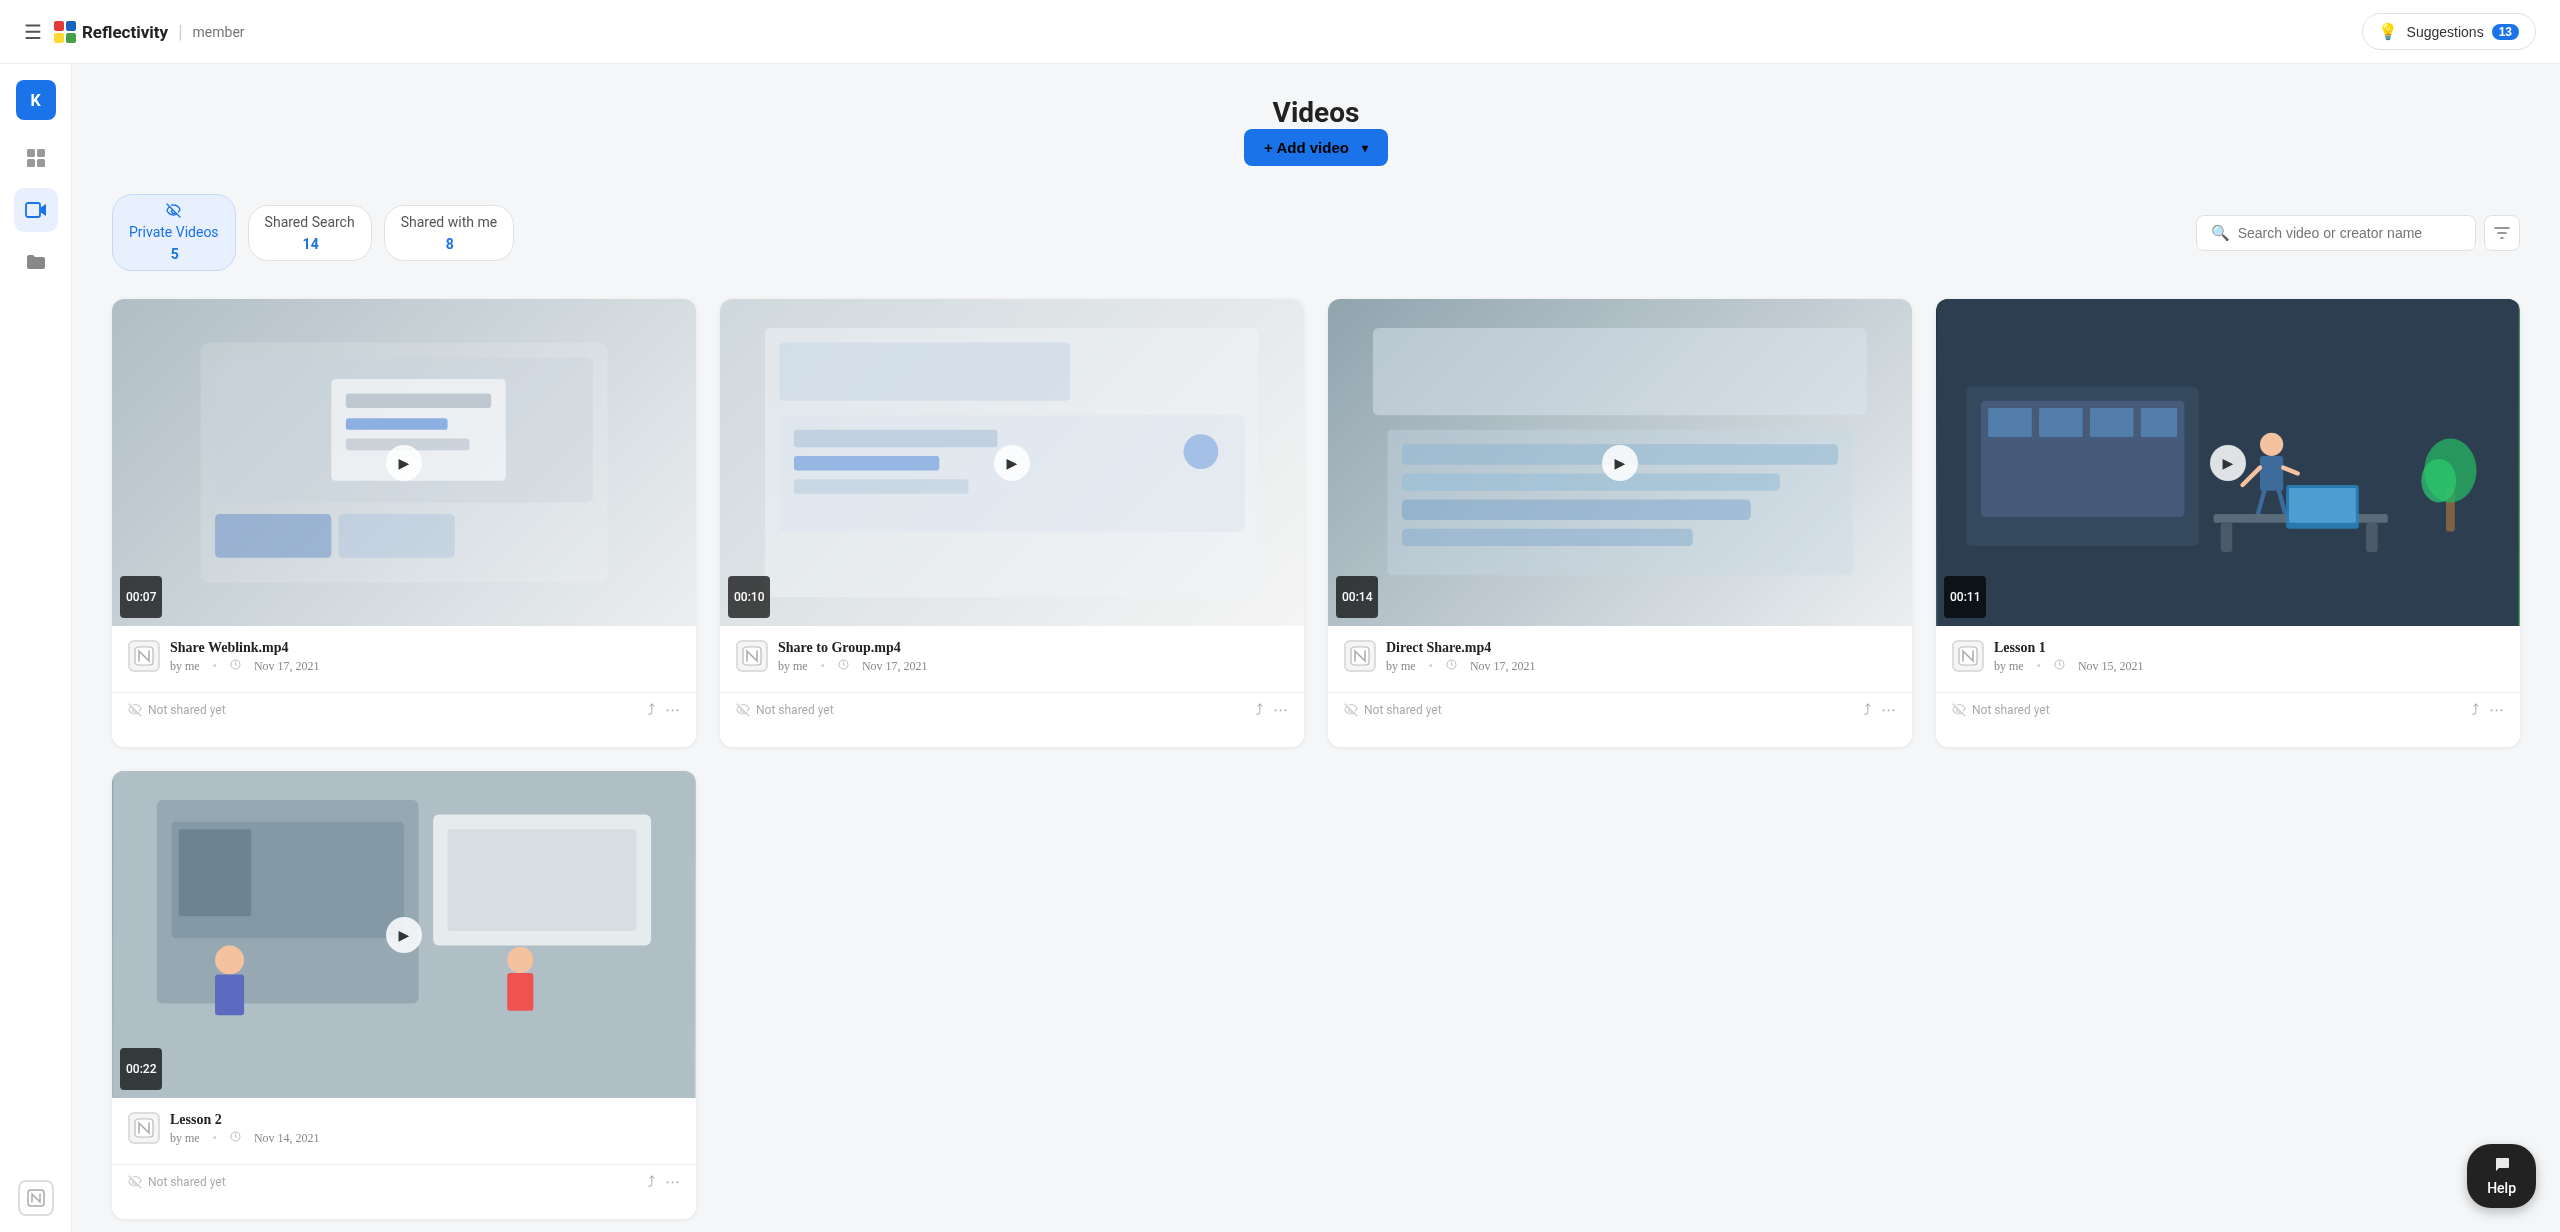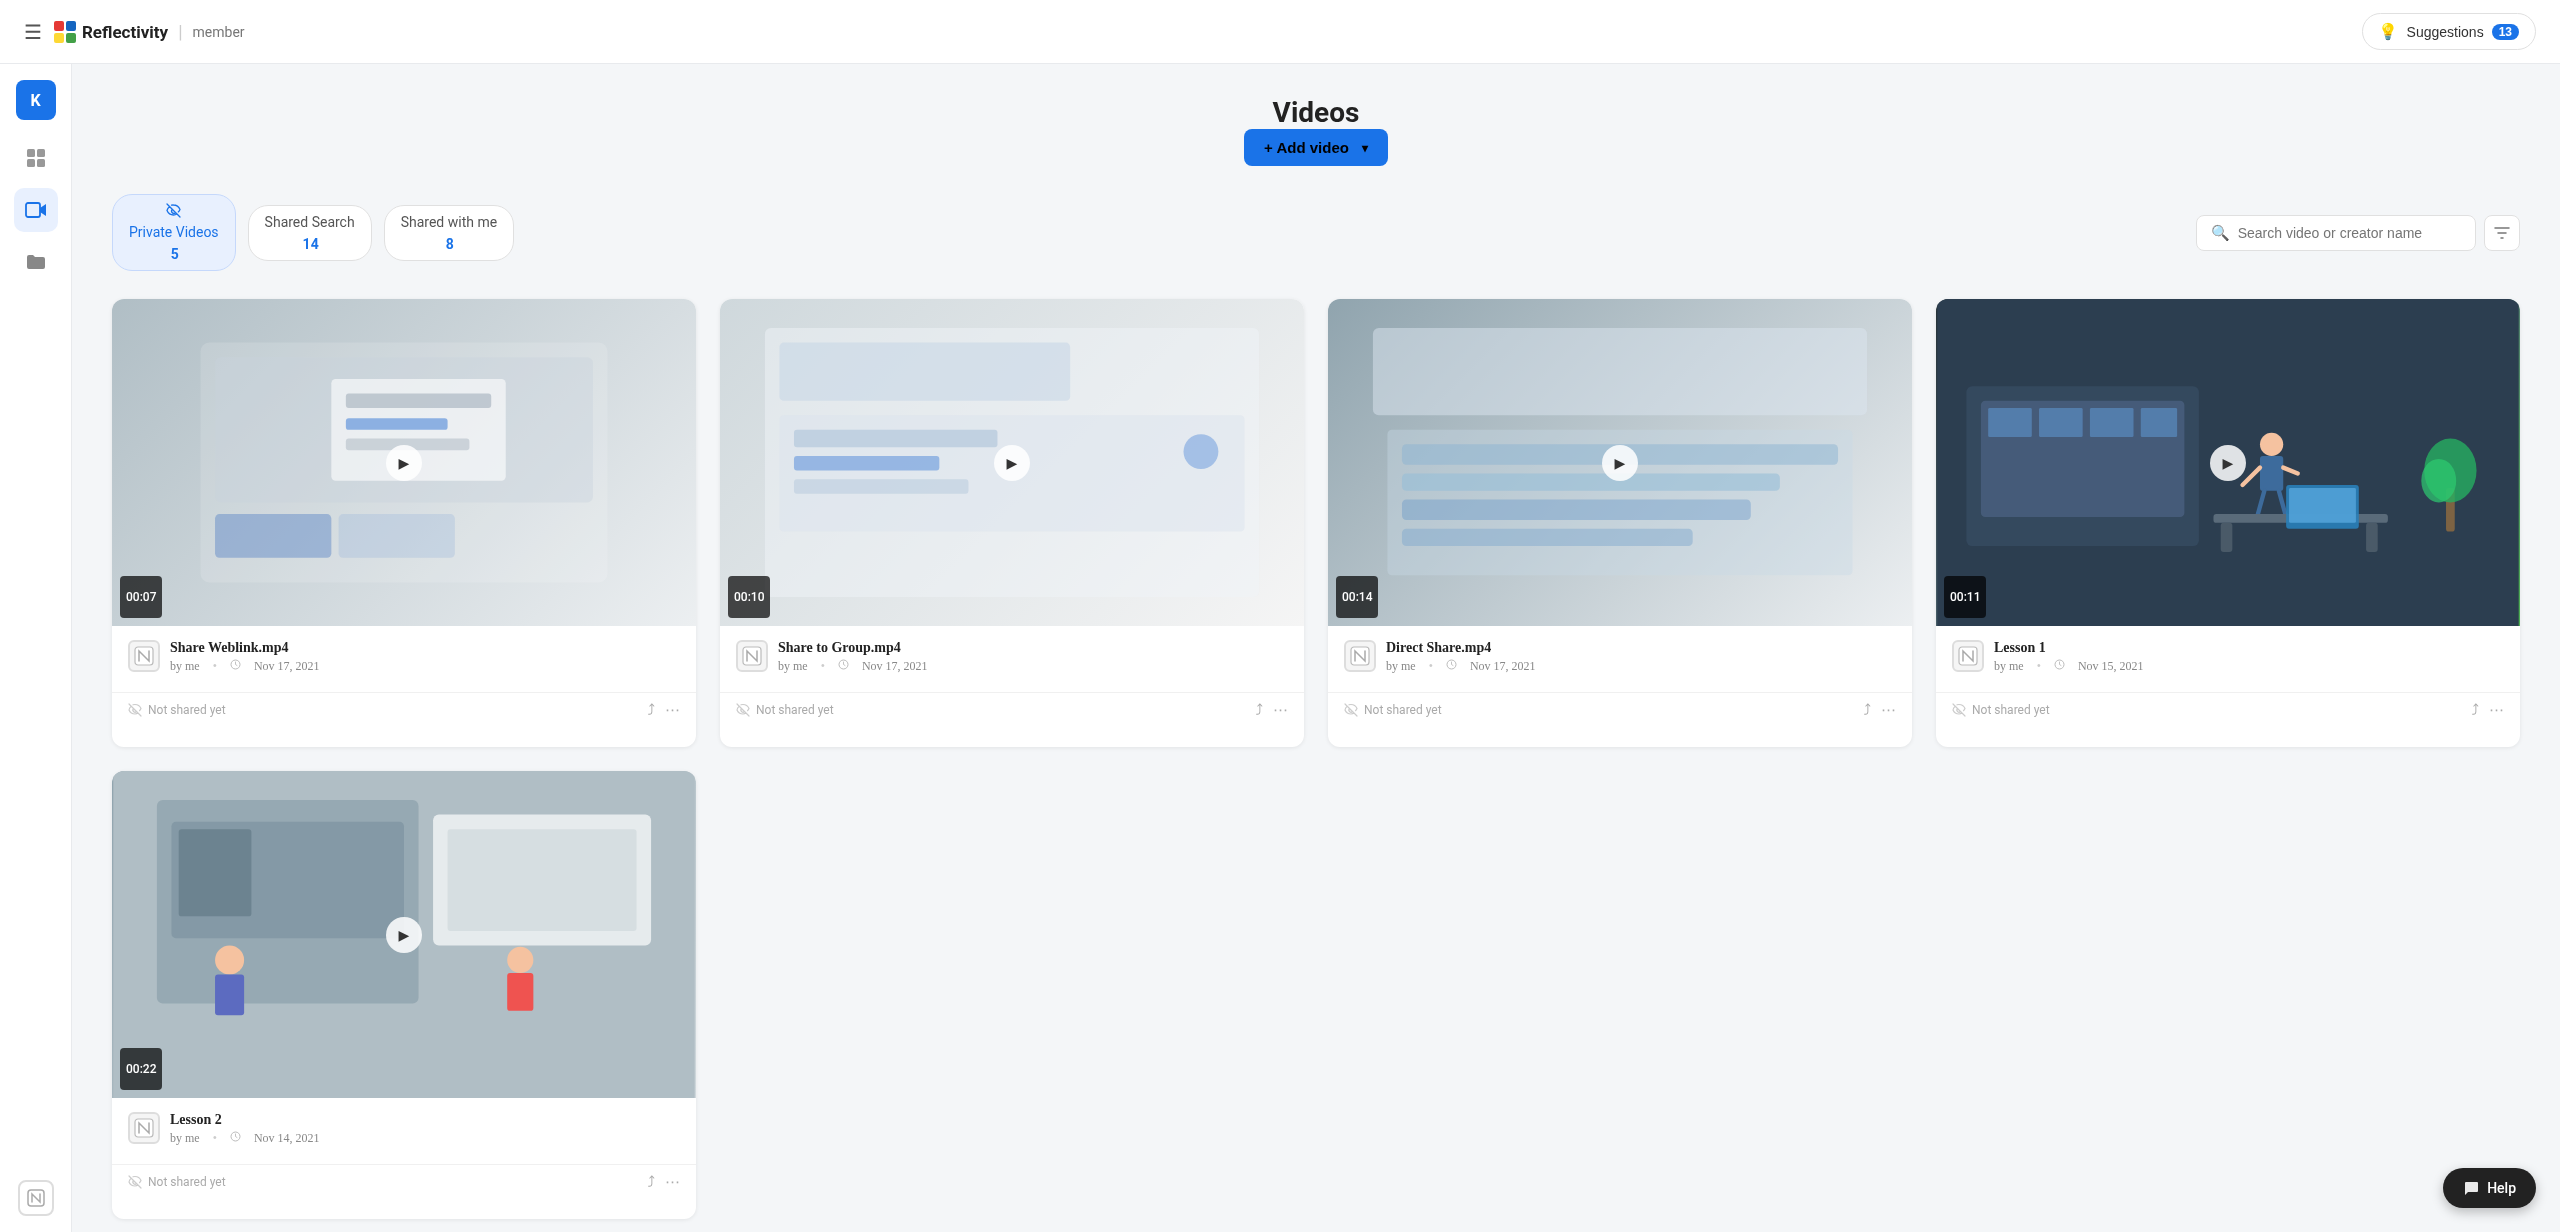--- a/index.html
+++ b/index.html
@@ -157,20 +157,21 @@
 
     
     .thumb-overlay { position: absolute; top: 0; left: 0; width: 100%; height: 100%; }
 
     .help-btn {
       position: fixed; bottom: 24px; right: 24px;
       background: #222; color: #fff; border-radius: 24px;
       padding: 12px 20px; font-size: 14px; font-weight: 500;
       display: flex; align-items: center; gap: 8px; cursor: pointer;
       box-shadow: 0 4px 12px rgba(0,0,0,0.25);
+      flex-direction: column;
     }
   </style>
 </head>
 <body>
 
 <nav class="navbar">
   <div class="navbar-left">
     <span class="hamburger-icon">☰</span>
     <div class="logo-area">
       <div class="logo-squares">

